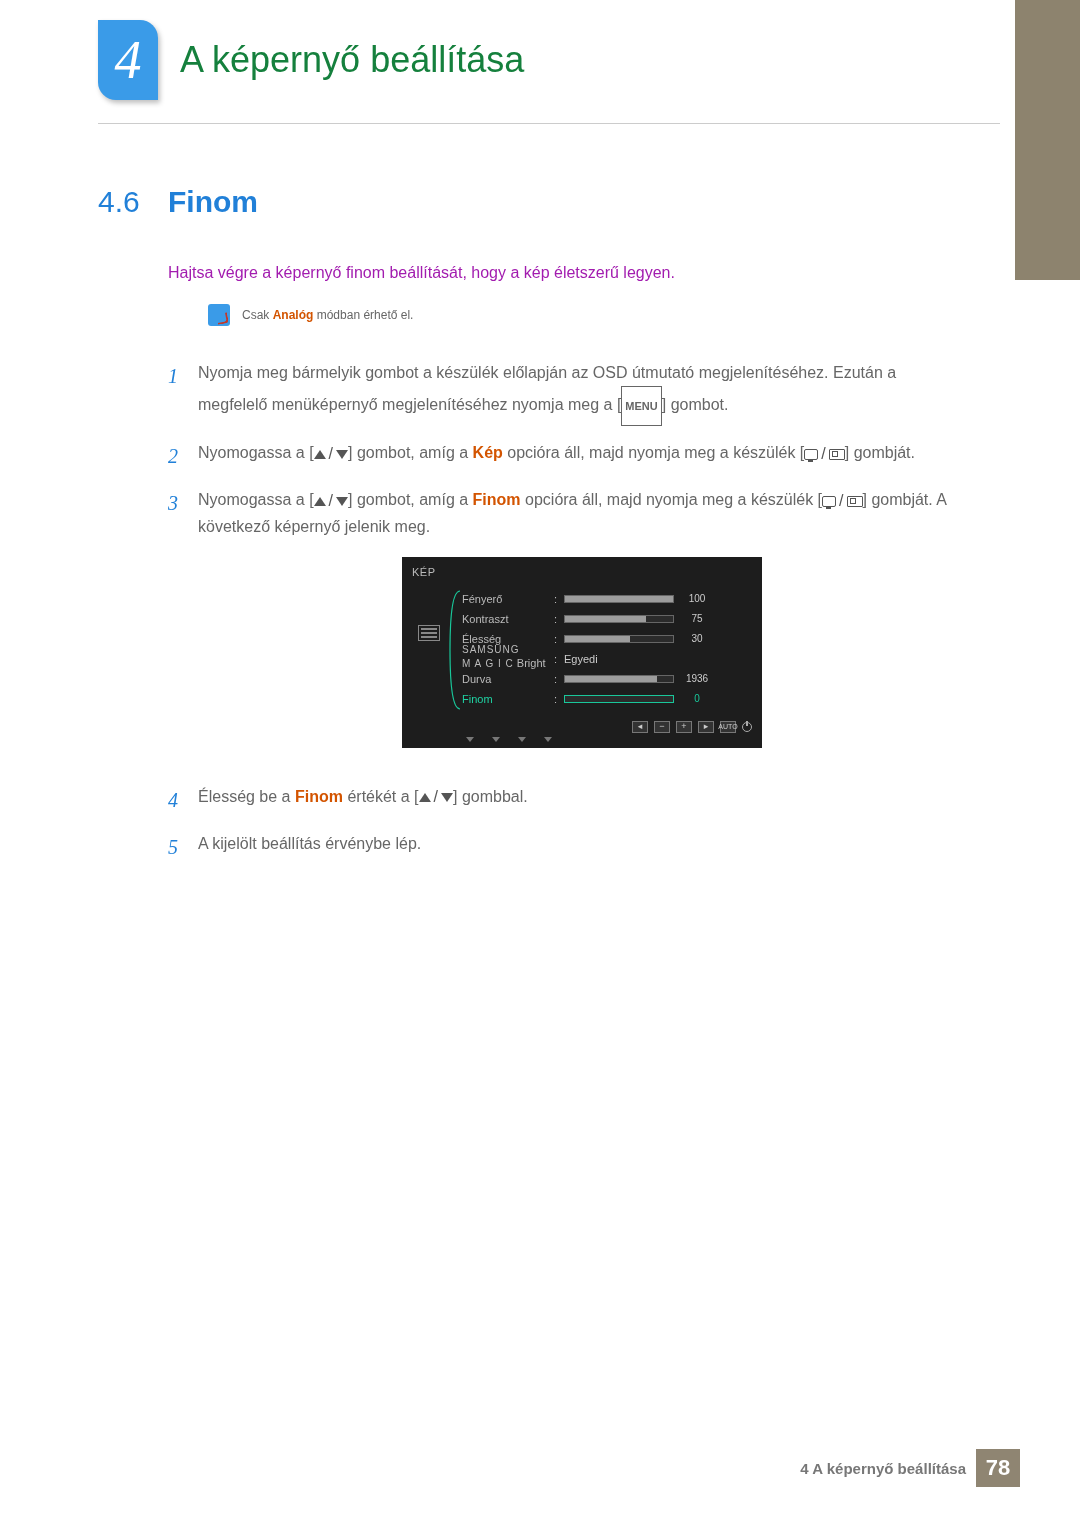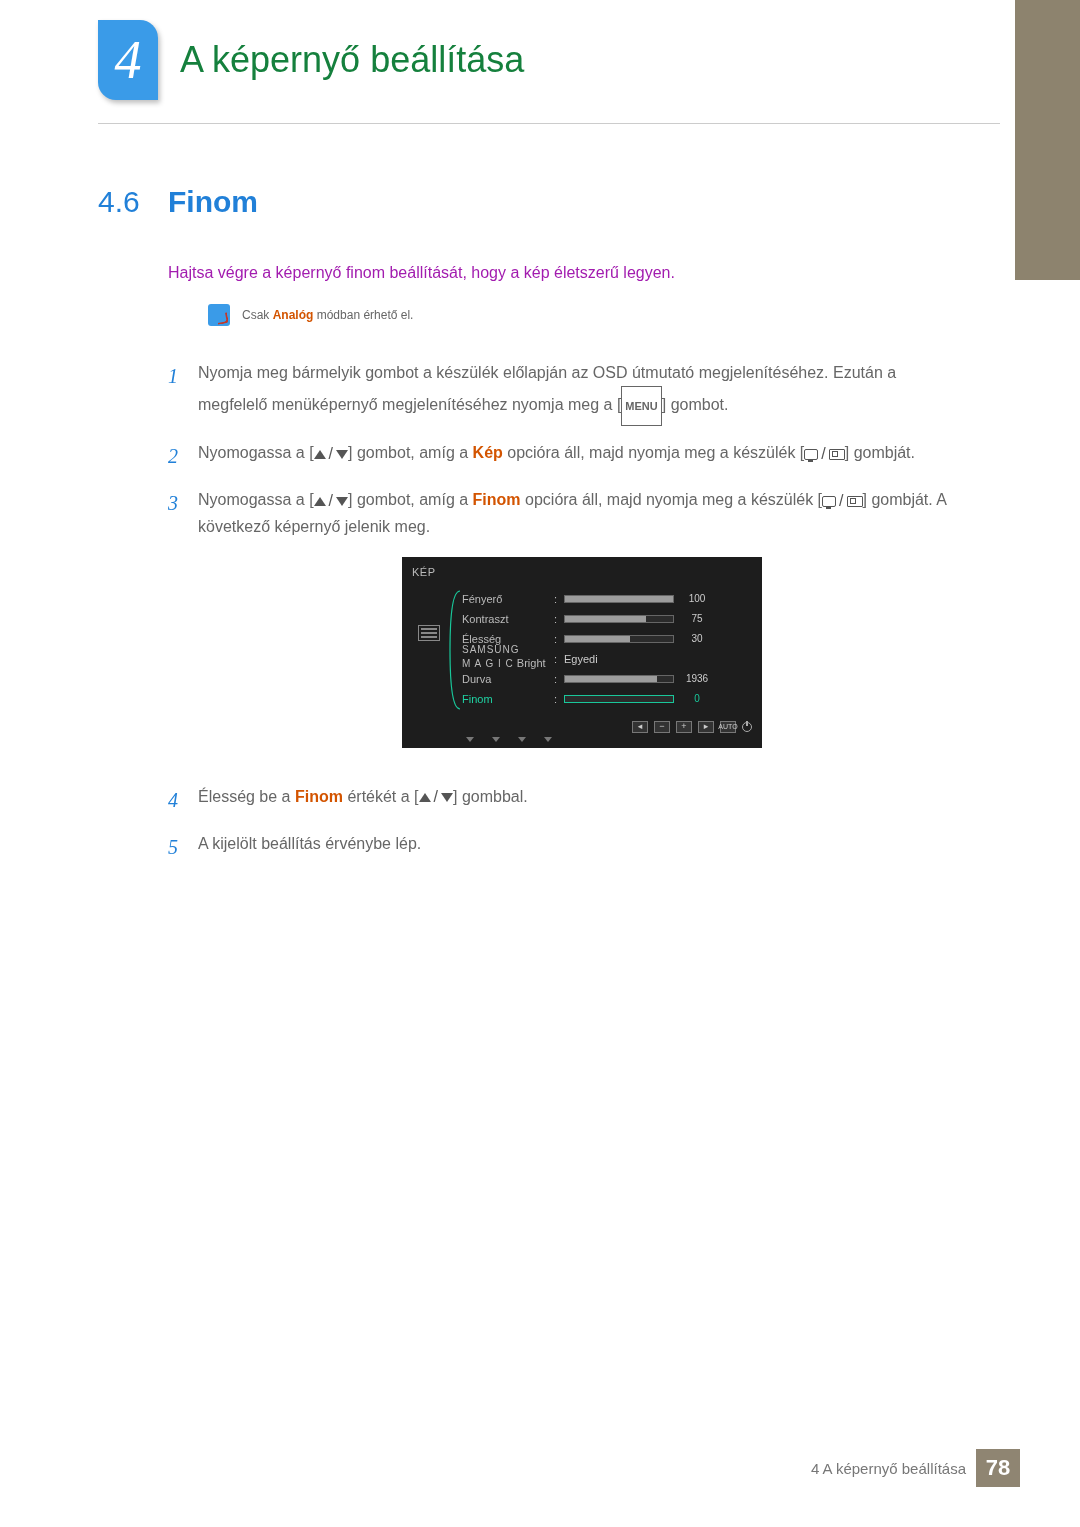--- a/index.html
+++ b/index.html
@@ -59,21 +59,21 @@
   .osd-bottom{ display:flex; justify-content:flex-end; align-items:center; gap:6px; padding:2px 10px 0 10px;}
   .osd-btn{ width:16px; height:12px; border:1px solid #777; background:#333; display:flex; align-items:center; justify-content:center; font-size:9px; color:#ccc;}
   .osd-arrow-row{ display:flex; gap:6px; justify-content:flex-start; padding:4px 0 0 58px;}
   .tiny-tri{ width:0;height:0;border-left:4px solid transparent;border-right:4px solid transparent;border-top:5px solid #777; margin:0 6px;}
   .osd-auto{font-size:7px; padding:0 1px;}
   .pwr{ width:10px;height:10px;border:1.4px solid #aaa;border-radius:50%;position:relative;}
   .pwr::after{content:"";position:absolute;top:-2px;left:3px;width:1.5px;height:5px;background:#aaa;}
 
   
   .footer { position:absolute; bottom:40px; right:60px; display:flex; align-items:center; gap:0px;}
-  .footer-text { color:#777; font-size:15px; font-weight:400; margin-right:10px;}
+  .footer-text { color:#777; font-size:15px; font-weight:700; margin-right:10px;}
   .page-box { width:44px; height:38px; background:#8f8572; color:#fff; display:flex; align-items:center; justify-content:center; font-size:22px; font-weight:700;}
 </style>
 </head>
 <body>
 
 <div class="page">
   <div class="side-tab"></div>
 
   <div class="chapter-head">
     <div class="chapter-badge">

